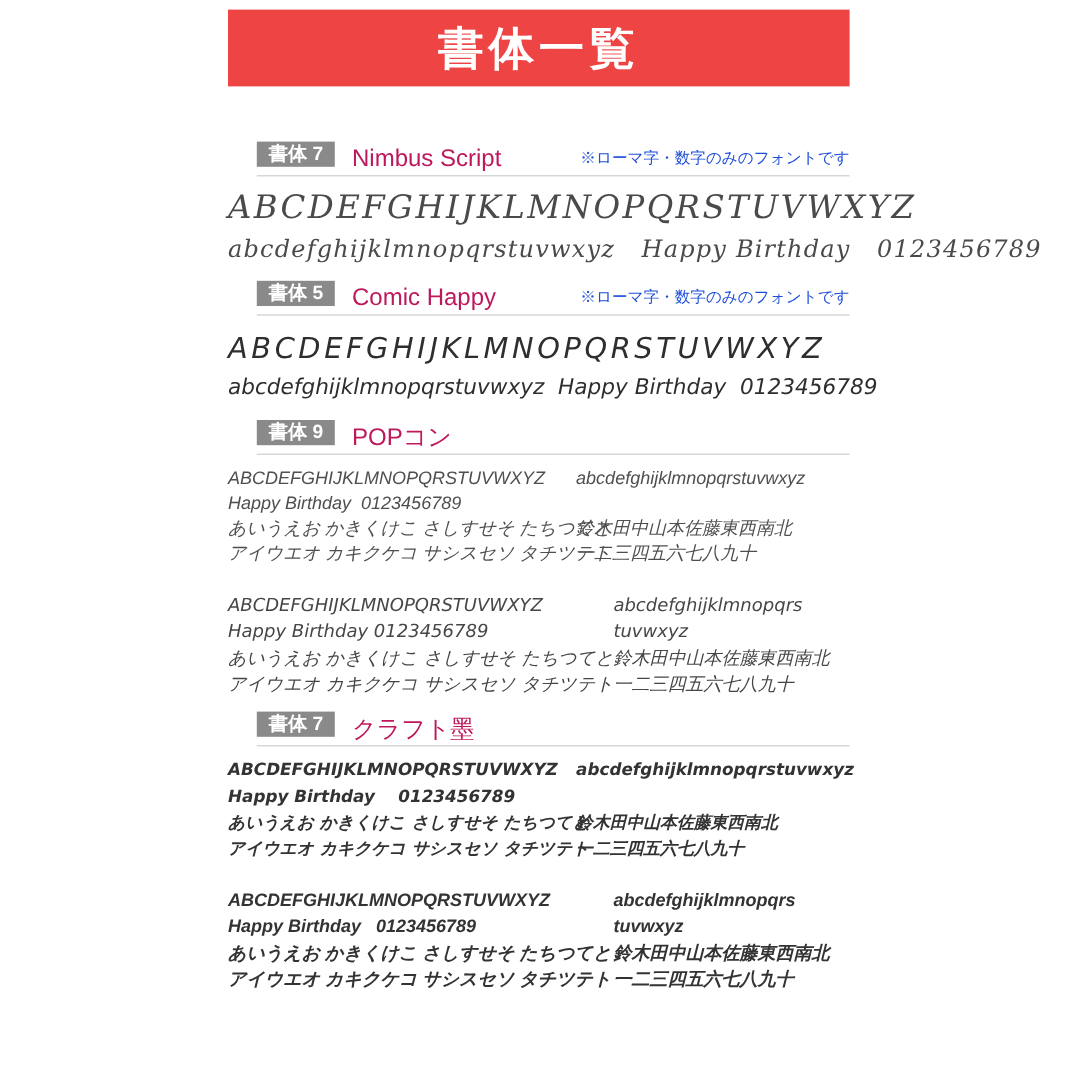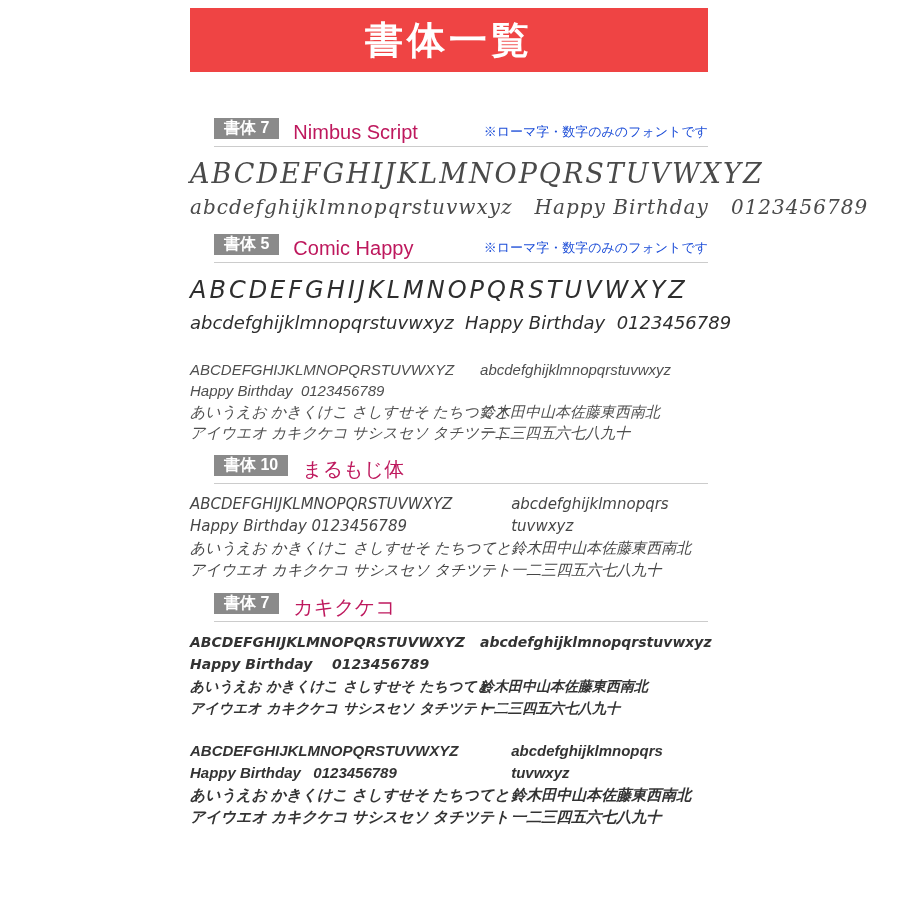--- a/index.html
+++ b/index.html
@@ -124,20 +124,25 @@
       <span class="font-name">Comic Happy</span>
       <span class="note">※ローマ字・数字のみのフォントです</span>
     </div>
     <div class="samples smp-comic">
       <div class="row r1">ABCDEFGHIJKLMNOPQRSTUVWXYZ</div>
       <div class="row r2">abcdefghijklmnopqrstuvwxyz  Happy Birthday  0123456789</div>
     </div>
   </section>
 
   <section class="sec">
+    <div class="sec-header">
+      <span class="badge">書体 9</span>
+      <span class="font-name">POPコン</span>
+      <span class="note"></span>
+    </div>
     <div class="samples smp-pop">
       <div class="row two g56">
         <span class="cell">ABCDEFGHIJKLMNOPQRSTUVWXYZ</span>
         <span class="cell">abcdefghijklmnopqrstuvwxyz</span>
       </div>
       <div class="row two g56">
         <span class="cell">Happy Birthday  0123456789</span>
         <span class="cell"></span>
       </div>
       <div class="row two g56">
@@ -145,25 +150,20 @@
         <span class="cell">鈴木田中山本佐藤東西南北</span>
       </div>
       <div class="row two g56">
         <span class="cell">アイウエオ カキクケコ サシスセソ タチツテト</span>
         <span class="cell">一二三四五六七八九十</span>
       </div>
     </div>
   </section>
 
   <section class="sec">
-    <div class="sec-header">
-      <span class="badge">書体 10</span>
-      <span class="font-name">まるもじ体</span>
-      <span class="note"></span>
-    </div>
     <div class="samples smp-maru">
       <div class="row two g62">
         <span class="cell">ABCDEFGHIJKLMNOPQRSTUVWXYZ</span>
         <span class="cell">abcdefghijklmnopqrs</span>
       </div>
       <div class="row two g62">
         <span class="cell">Happy Birthday 0123456789</span>
         <span class="cell">tuvwxyz</span>
       </div>
       <div class="row two g62">
@@ -173,21 +173,21 @@
       <div class="row two g62">
         <span class="cell">アイウエオ カキクケコ サシスセソ タチツテト</span>
         <span class="cell">一二三四五六七八九十</span>
       </div>
     </div>
   </section>
 
   <section class="sec">
     <div class="sec-header">
       <span class="badge">書体 7</span>
-      <span class="font-name">カキクケコ</span>
+      <span class="font-name">クラフト墨</span>
       <span class="note"></span>
     </div>
     <div class="samples smp-craft">
       <div class="row two g56">
         <span class="cell">ABCDEFGHIJKLMNOPQRSTUVWXYZ</span>
         <span class="cell">abcdefghijklmnopqrstuvwxyz</span>
       </div>
       <div class="row two g56">
         <span class="cell">Happy Birthday    0123456789</span>
         <span class="cell"></span>

